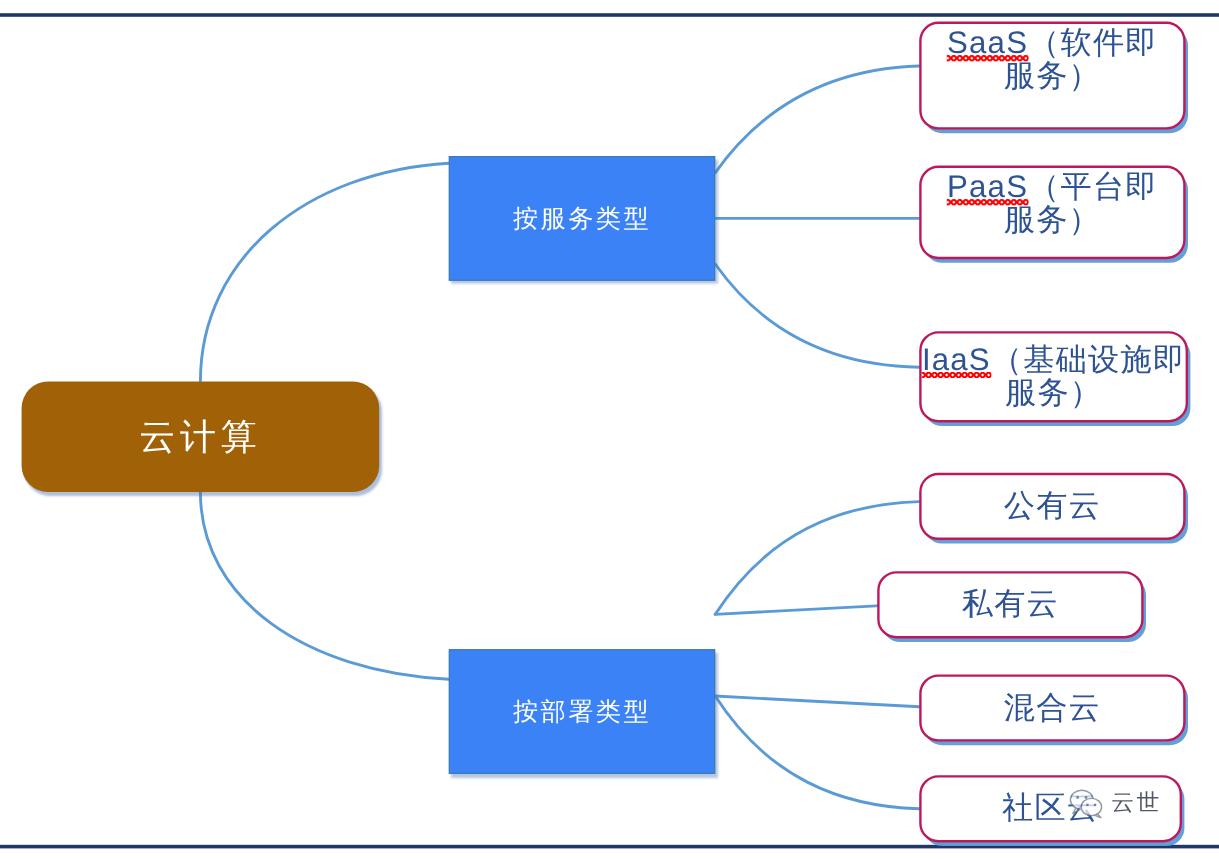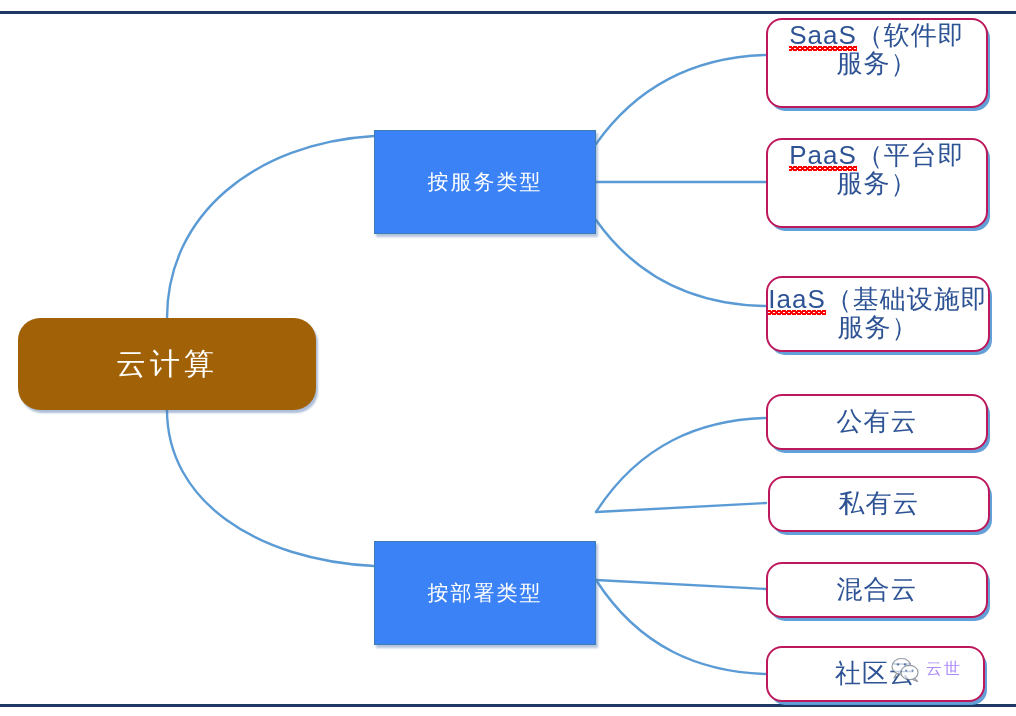--- a/index.html
+++ b/index.html
@@ -110,22 +110,22 @@
   
   .watermark {
     position: absolute;
     display: flex;
     align-items: center;
     gap: 5px;
     opacity: 0.72;
     pointer-events: none;
   }
   .watermark-text {
-    font-size: 16px;
-    color: #8b5cf6;
+    font-size: 19px;
+    color: #0f172a;
     letter-spacing: 2px;
   }
 </style>
 </head>
 <body>
 
 <div id="canvas">
 
   <div class="rule rule-top"></div>
   <div class="rule rule-bottom"></div>
@@ -159,37 +159,37 @@
   <div class="node node-branch" style="left:374px; top:494px; width:222px; height:104px;margin-top:47px;">
     <span>按部署类型</span>
   </div>
 
   <div class="node node-leaf" style="left:766px; top:18px; width:222px; height:90px;">
     <span class="leaf-text wrapped">
       <span class="misspelled">SaaS</span><span>（软件即服务）</span>
     </span>
   </div>
 
-  <div class="node node-leaf" style="left:766px; top:138px; width:222px; height:90px;">
+  <div class="node node-leaf" style="left:766px; top:138px; width:222px; height:78px;">
     <span class="leaf-text wrapped">
       <span class="misspelled">PaaS</span><span>（平台即服务）</span>
     </span>
   </div>
 
   <div class="node node-leaf" style="left:766px; top:276px; width:224px; height:76px; align-items:center; padding-top:0;">
     <span class="leaf-text">
       <span class="misspelled">IaaS</span><span>（基础设施即服务）</span>
     </span>
   </div>
 
   <div class="node node-leaf single-line" style="left:766px; top:394px; width:222px; height:56px;">
     <span class="leaf-text">公有云</span>
   </div>
 
-  <div class="node node-leaf single-line" style="left:768px; top:476px; width:222px; height:56px;">
+  <div class="node node-leaf single-line" style="left:731px; top:476px; width:222px; height:56px;">
     <span class="leaf-text">私有云</span>
   </div>
 
   <div class="node node-leaf single-line" style="left:766px; top:562px; width:222px; height:56px;">
     <span class="leaf-text">混合云</span>
   </div>
 
   <div class="node node-leaf single-line" style="left:766px; top:646px; width:219px; height:56px;">
     <span class="leaf-text">社区云</span>
   </div>

